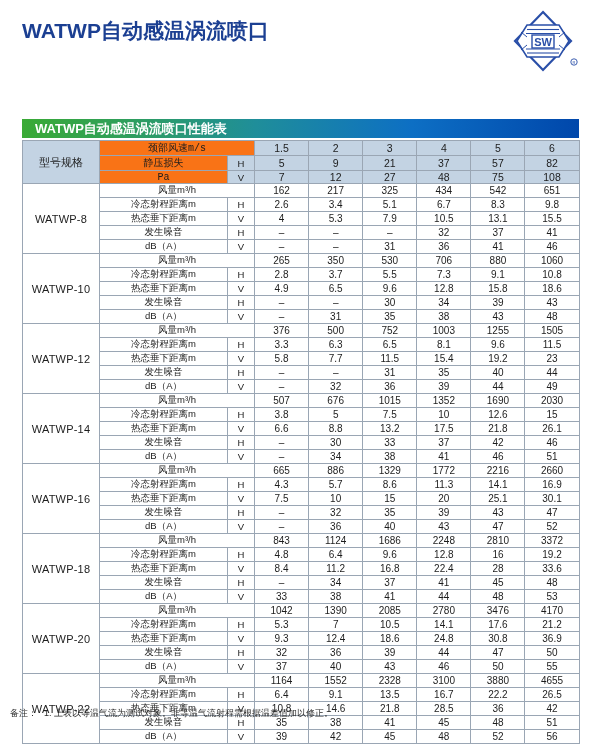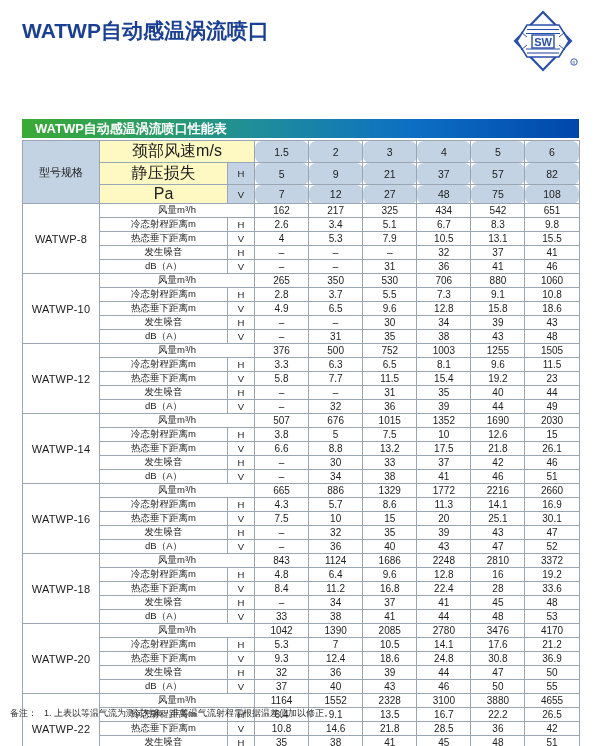--- a/index.html
+++ b/index.html
@@ -70,22 +70,22 @@
     text-align: center;
     vertical-align: middle;
     padding: 0;
     height: 12.4px;
     font-weight: normal;
     white-space: nowrap;
     overflow: hidden;
   }
   .hdr { background: #c3d3e3; }
   .hdr-model { background: #c3d3e3; font-size: 11px; margin-top: 24px; }
-  .hdr-label { background: #fef9c3; font-size: 16px; }
-  .hdr-num { background: #c3d3e3; font-size: 10.5px; border-radius: 7px; }
+  .hdr-label { background: #f97316; font-size: 10px; font-family: Liberation Mono, monospace; }
+  .hdr-num { background: #c3d3e3; font-size: 10.5px; }
 
   .modelcell {
     background: #ffffff;
     font-size: 11px;
     letter-spacing: 0.2px;
     margin-top: 44px;
   }
   .rowlabel {
     background: #ffffff;
     font-size: 9.5px;

